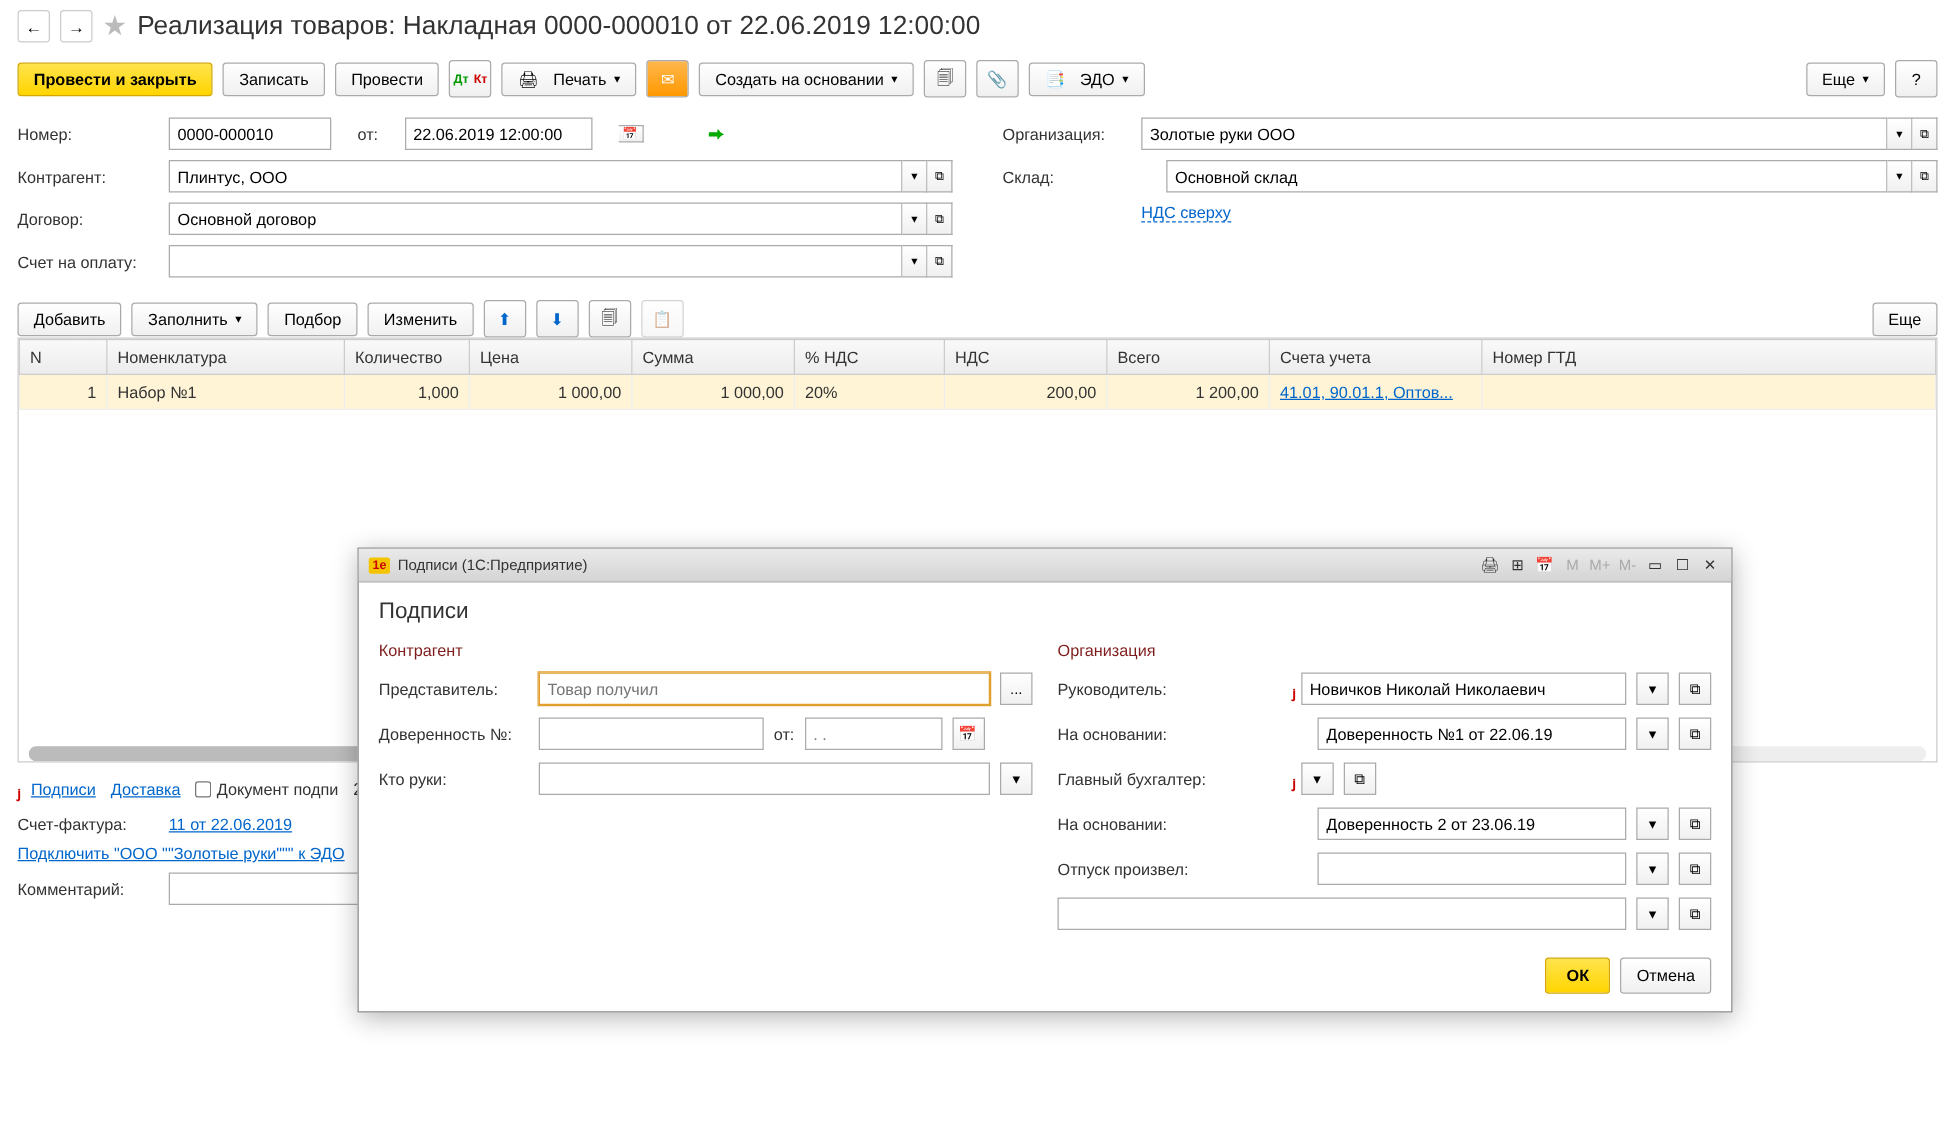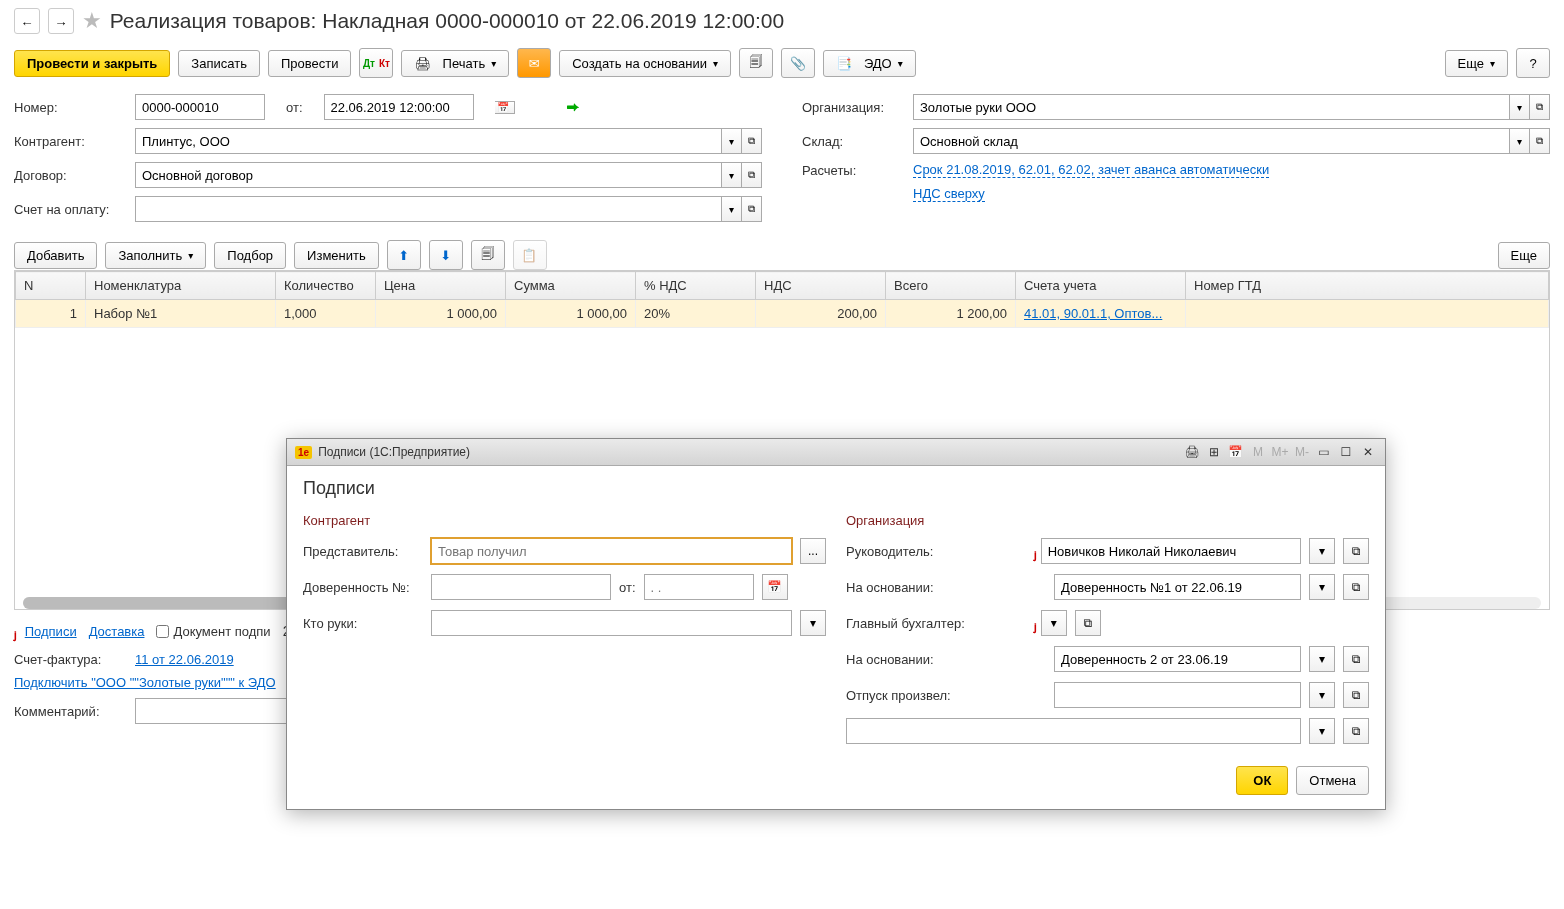--- a/index.html
+++ b/index.html
@@ -133,28 +133,24 @@
       <span class="form-label2">Организация:</span>
       <div class="input-wrap" style="flex:1">
         <input class="input" style="flex: 1 1 0%;" value="Золотые руки ООО">
         <button class="input-btn">▾</button>
         <button class="input-btn">⧉</button>
       </div>
     </div>
     <div class="form-row">
       <span class="form-label2">Склад:</span>
       <div class="input-wrap" style="flex:1">
-        <input class="input" style="flex: 1 1 0%;" value="Основной склад">
-        <button class="input-btn">▾</button>
-        <button class="input-btn">⧉</button>
-      </div>
-    </div>
-    <div class="form-row">
-      <span class="form-label2">Расчеты:</span>
-      <span class="link-dashed">Срок 21.08.2019, 62.01, 62.02, зачет аванса автоматически</span>
+        <input class="input" style="flex: 1 1 0%; margin-left: 20px;" value="Основной склад">
+        <button class="input-btn">▾</button>
+        <button class="input-btn">⧉</button>
+      </div>
     </div>
     <div class="form-row">
       <span class="form-label2"></span>
       <span class="link-dashed">НДС сверху</span>
     </div>
   </div>
 </div>
 
 <div class="tbl-toolbar">
   <button class="btn">Добавить</button>
@@ -185,21 +181,21 @@
       <th style="width:130px">НДС</th>
       <th style="width:130px">Всего</th>
       <th style="width:170px">Счета учета</th>
       <th>Номер ГТД</th>
     </tr>
   </thead>
   <tbody>
     <tr>
       <td style="text-align:right">1</td>
       <td>Набор №1</td>
-      <td style="text-align:left">1,000</td>
+      <td style="text-align:right">1,000</td>
       <td style="text-align:right">1 000,00</td>
       <td style="text-align:right">1 000,00</td>
       <td>20%</td>
       <td style="text-align:right">200,00</td>
       <td style="text-align:right">1 200,00</td>
       <td><span class="link">41.01, 90.01.1, Оптов...</span></td>
       <td></td>
     </tr>
   </tbody>
 </table>

